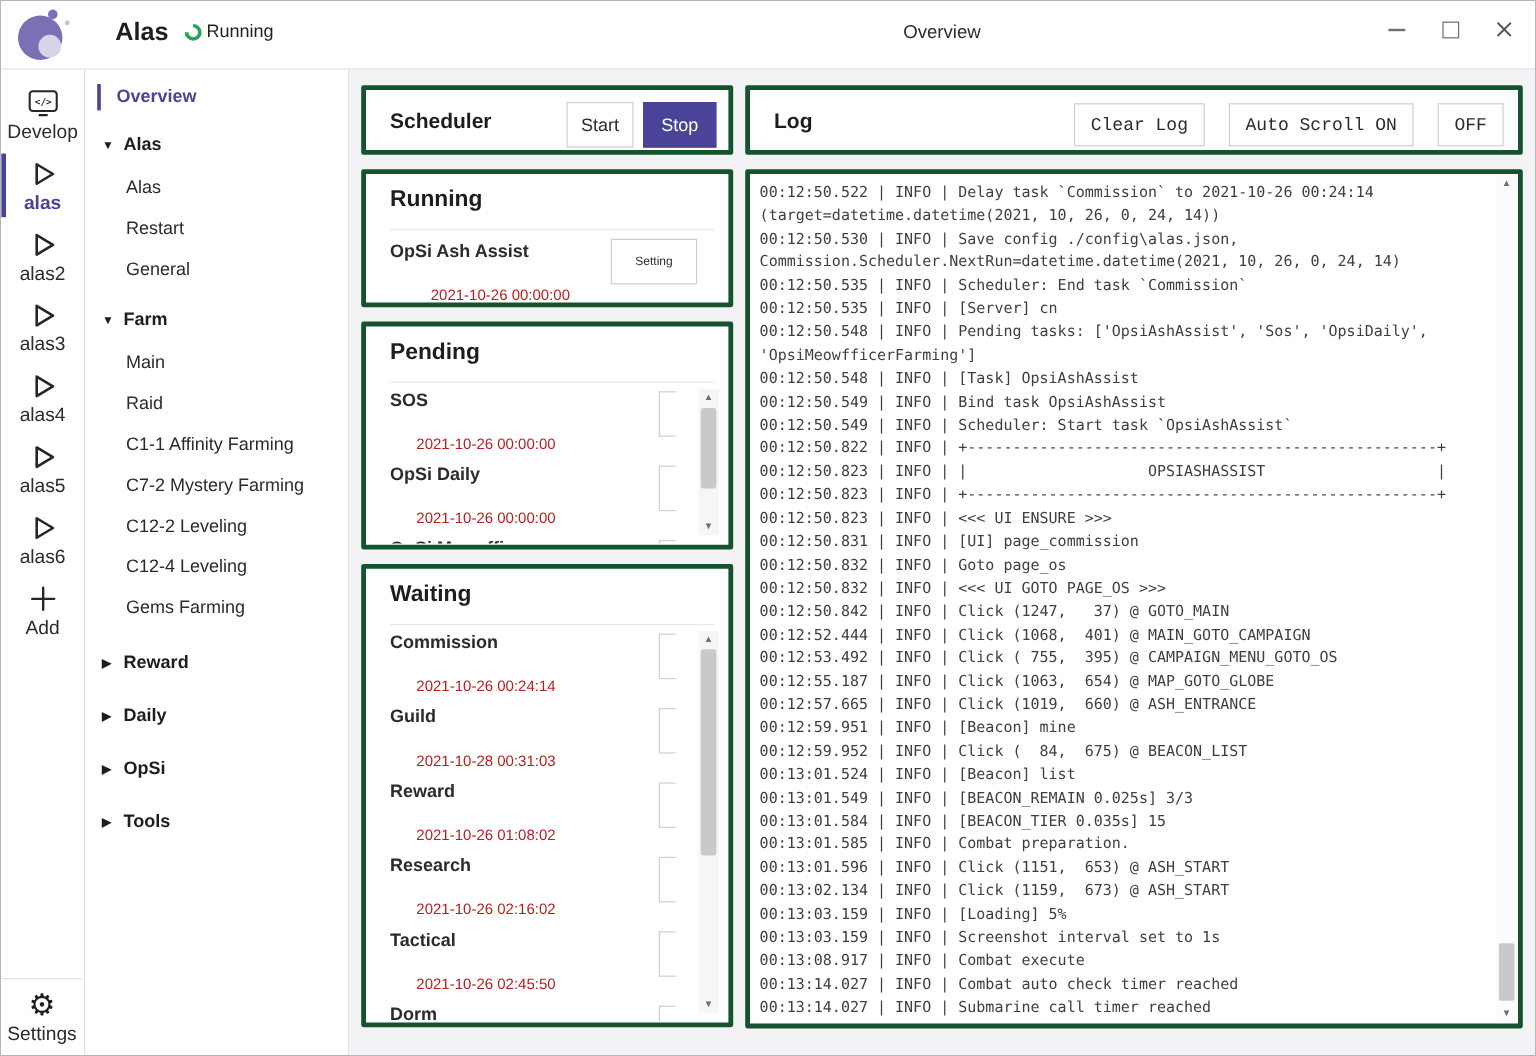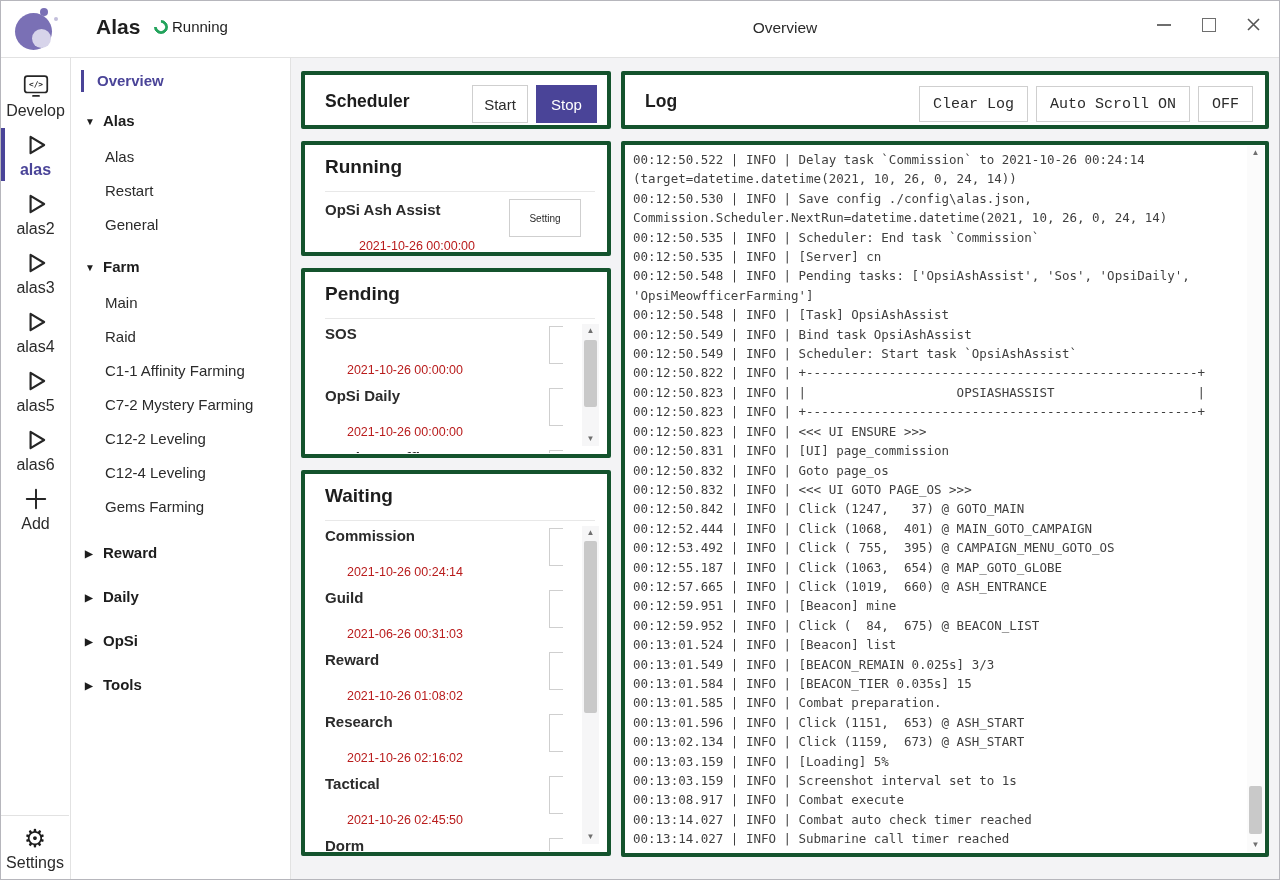--- a/index.html
+++ b/index.html
@@ -49,21 +49,21 @@
   .nav-group-h{height:30px;line-height:30px;margin-top:10px;padding-left:14px;font-size:15px;font-weight:700;color:#1d1d1d;cursor:pointer;}
   .nav-group-h.collapsed{margin-top:14px;}
   .nav-group-h .tri{display:inline-block;width:18px;font-size:10px;color:#1d1d1d;vertical-align:1px;}
   .nav-children{margin-top:4px;}
   .nav-child{height:34px;line-height:34px;padding-left:34px;font-size:15px;color:#2b2b2b;cursor:pointer;}
 
   
   .main{position:absolute;left:290px;top:57px;right:0;bottom:0;background:#f3f3f5;}
   .card{position:absolute;background:#fff;border:4px solid #14532d;border-radius:2px;}
   .btn{display:inline-flex;align-items:center;justify-content:center;background:#fff;border:1px solid #cfcfcf;
-    color:#2b2b2b;font-size:15px;font-family:inherit;cursor:pointer;}
+    color:#2b2b2b;font-size:15px;font-family:inherit;cursor:pointer;margin-left:12px;}
 
   .sched-head{left:10px;top:13px;width:310px;height:58px;}
   .panel-title{position:absolute;left:20px;top:16px;font-size:17.5px;font-weight:700;color:#1d1d1d;}
   .start-btn{position:absolute;right:79px;top:10px;width:56px;height:38px;}
   .stop-btn{position:absolute;right:10px;top:10px;width:61px;height:38px;background:var(--accent);border-color:var(--accent);color:#fff;}
 
   .sec-running{left:10px;top:83px;width:310px;height:115px;}
   .sec-pending{left:10px;top:210px;width:310px;height:190px;}
   .sec-waiting{left:10px;top:412px;width:310px;height:386px;}
   .sec-title{position:absolute;left:20px;top:11px;font-size:19px;font-weight:600;color:#1d1d1d;}
@@ -281,21 +281,21 @@
       <div class="sec-title">Waiting</div>
       <div class="sec-rule"></div>
       <div class="tasks" id="tasks-waiting">
           <div class="task-row">
             <div class="task-name">Commission</div>
             <div class="task-time">2021-10-26 00:24:14</div>
             <button class="btn setting-btn">Setting</button>
           </div>
           <div class="task-row">
             <div class="task-name">Guild</div>
-            <div class="task-time">2021-06-26 00:31:03</div>
+            <div class="task-time">2021-10-28 00:31:03</div>
             <button class="btn setting-btn">Setting</button>
           </div>
           <div class="task-row">
             <div class="task-name">Reward</div>
             <div class="task-time">2021-10-26 01:08:02</div>
             <button class="btn setting-btn">Setting</button>
           </div>
           <div class="task-row">
             <div class="task-name">Research</div>
             <div class="task-time">2021-10-26 02:16:02</div>

